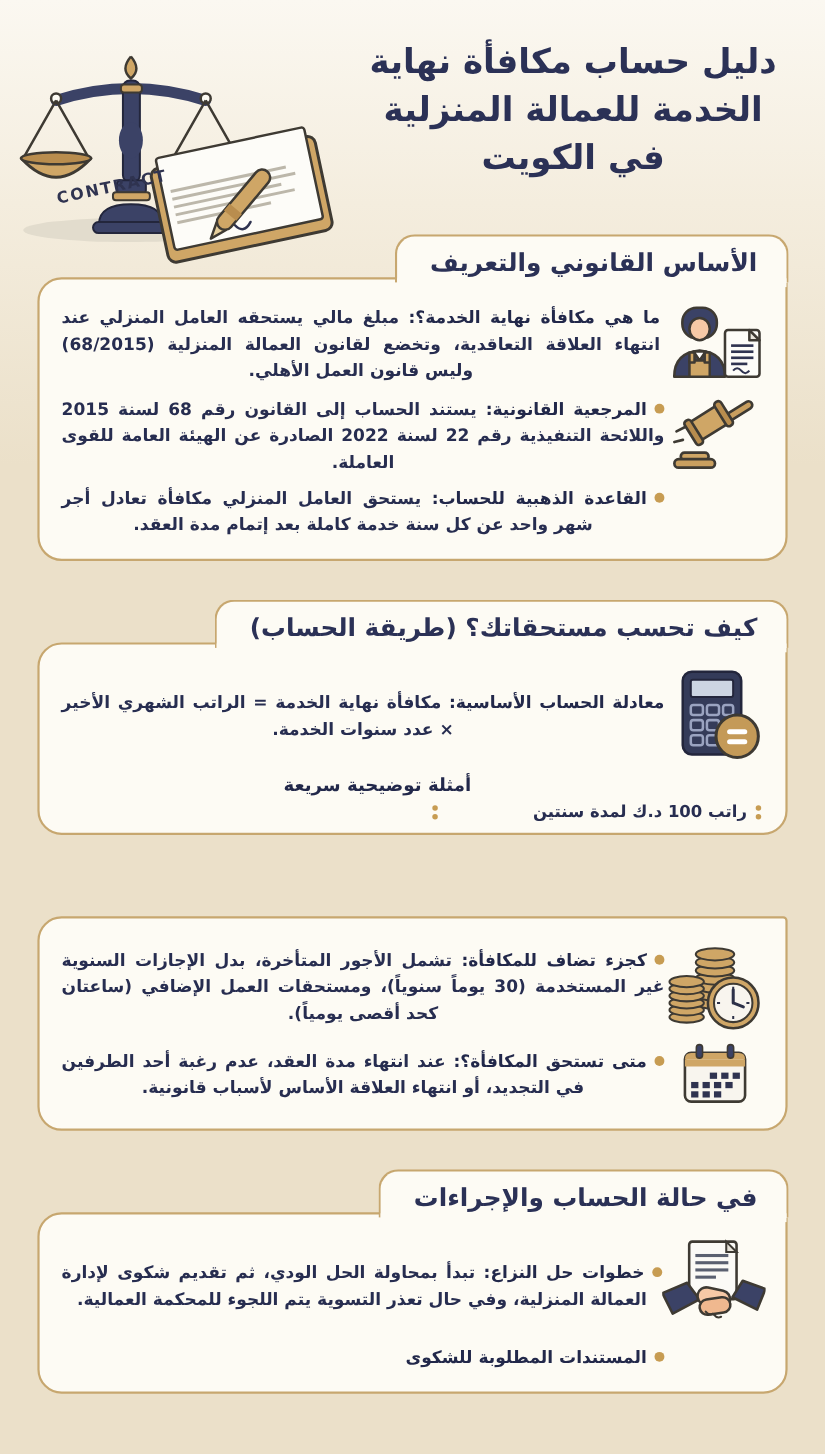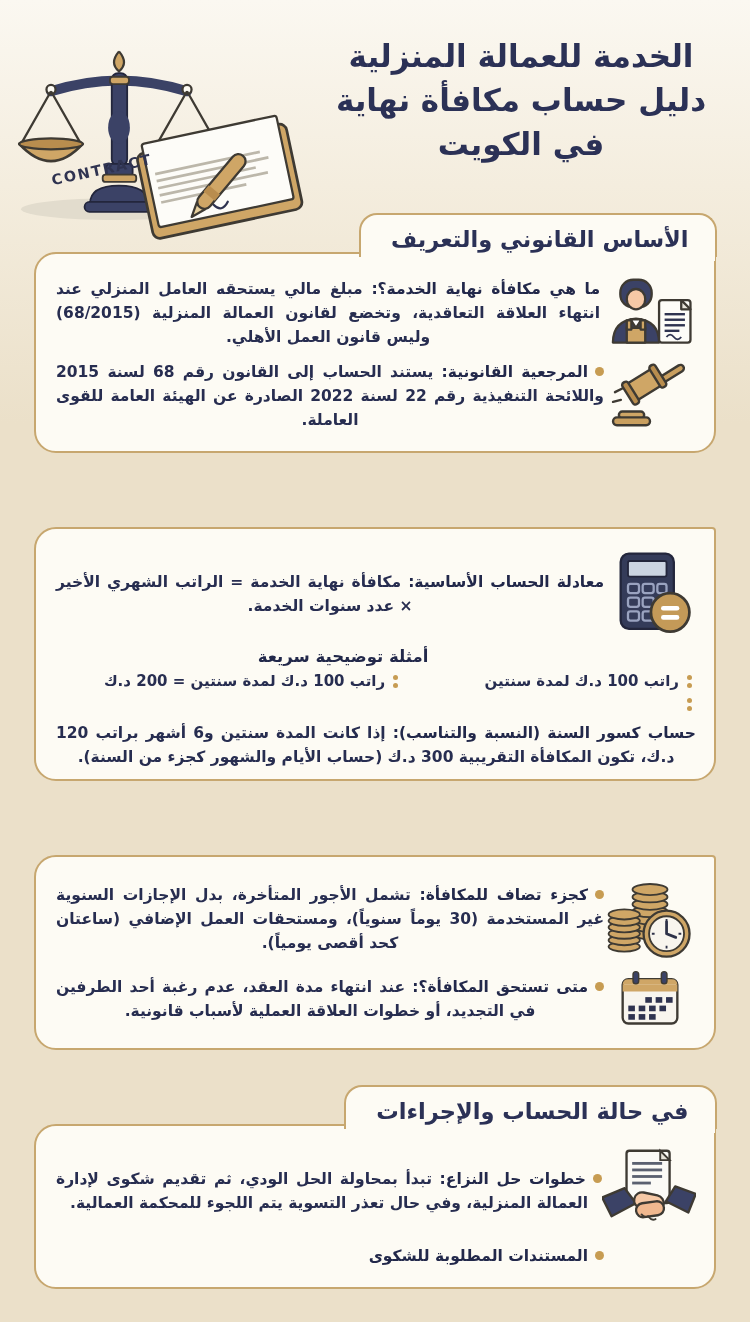--- a/index.html
+++ b/index.html
@@ -57,22 +57,22 @@
 
   svg { display:block; }
 </style>
 </head>
 <body>
 
 <div class="page">
 
   <div class="top">
     <div class="title-block">
+      <div class="title-line">دليل حساب مكافأة نهاية</div>
       <div class="title-line">الخدمة للعمالة المنزلية</div>
-      <div class="title-line">دليل حساب مكافأة نهاية</div>
       <div class="title-line">في الكويت</div>
     </div>
     <div class="illustration-block">
       <svg width="304" height="214" viewBox="0 0 330 236">
         <ellipse cx="118" cy="202" rx="104" ry="12" fill="#e2dccd"></ellipse>
 
         <path d="M47 72 Q122 48 197 72" stroke="#3b4266" stroke-width="11" fill="none" stroke-linecap="round"></path>
         <circle cx="47" cy="70" r="5" fill="#fdfbf4" stroke="#3e3a33" stroke-width="2.5"></circle>
         <circle cx="197" cy="70" r="5" fill="#fdfbf4" stroke="#3e3a33" stroke-width="2.5"></circle>
         <path d="M47 72 L14 130 M47 72 L80 130 M197 72 L164 130 M197 72 L230 130" stroke="#3e3a33" stroke-width="2.5" fill="none"></path>
@@ -154,26 +154,33 @@
                 </g>
                 <g stroke="#3e3a33" stroke-width="2.5" stroke-linejoin="round">
                   <rect x="12" y="52" width="26" height="7" rx="3.5" fill="#cfa666"></rect>
                   <rect x="6" y="58" width="38" height="8" rx="4" fill="#c99f5f"></rect>
                 </g>
                 <path d="M8 32 L16 28 M6 42 L14 40" stroke="#3e3a33" stroke-width="2.5" stroke-linecap="round"></path>
               </svg>
             </span>
             <p class="txt"><span class="dot"></span><b>المرجعية القانونية:</b> <span>يستند الحساب إلى القانون رقم 68 لسنة 2015 واللائحة التنفيذية رقم 22 لسنة 2022 الصادرة عن الهيئة العامة للقوى العاملة.</span></p>
           </div>
+          <div class="row">
+            <span class="icol"></span>
+            <p class="txt"><span class="dot"></span><b>القاعدة الذهبية للحساب:</b> <span>يستحق العامل المنزلي مكافأة تعادل أجر شهر واحد عن كل سنة خدمة كاملة بعد إتمام مدة العقد.</span></p>
+          </div>
         </div>
       </div>
     </div>
 
     <div class="section">
       <div class="card">
+        <div class="tab">
+          <span class="tab-label">كيف تحسب مستحقاتك؟ (طريقة الحساب)</span>
+        </div>
         <div class="card-body">
           <div class="row">
             <span class="icol">
               <svg width="88" height="88" viewBox="0 0 96 96">
                 <rect x="16" y="4" width="58" height="82" rx="9" fill="#343b59" stroke="#23263c" stroke-width="2.5"></rect>
                 <rect x="24" y="12" width="42" height="17" rx="2" fill="#ccd5e2" stroke="#23263c" stroke-width="2"></rect>
                 <g fill="none" stroke="#9aa3c0" stroke-width="2.5">
                   <rect x="24" y="37" width="12" height="10" rx="2.5"></rect>
                     <rect x="40" y="37" width="12" height="10" rx="2.5"></rect>
                     <rect x="56" y="37" width="10" height="10" rx="2.5"></rect>
@@ -197,30 +204,22 @@
                   <i></i>
                   <i></i>
                 </span>
                 <span>راتب 100 د.ك لمدة سنتين</span>
               </div>
             <div class="ex">
                 <span class="colon-bullet">
                   <i></i>
                   <i></i>
                 </span>
-                <span>راتب 100 د.ك لمدة سنتين = 200 د.ك</span>
               </div>
-            <div class="ex">
-                <span class="colon-bullet">
-                  <i></i>
-                  <i></i>
-                </span>
-              </div>
-          </div>
-          <p class="txt fraction"><b>حساب كسور السنة (النسبة والتناسب):</b> <span>إذا كانت المدة سنتين و6 أشهر براتب 120 د.ك، تكون المكافأة التقريبية 300 د.ك (حساب الأيام والشهور كجزء من السنة).</span></p>
+          </div>
         </div>
       </div>
     </div>
 
     <div class="section">
       <div class="card">
         <div class="card-body">
           <div class="row">
             <span class="icol">
               <svg width="92" height="82" viewBox="0 0 100 88">
@@ -264,21 +263,21 @@
                   <rect x="12" y="38" width="7" height="6"></rect>
                     <rect x="23" y="38" width="7" height="6"></rect>
                     <rect x="34" y="38" width="7" height="6"></rect>
                     <rect x="45" y="38" width="7" height="6"></rect>
                   <rect x="12" y="47" width="7" height="6"></rect>
                     <rect x="23" y="47" width="7" height="6"></rect>
                     <rect x="34" y="47" width="7" height="6"></rect>
                 </g>
               </svg>
             </span>
-            <p class="txt"><span class="dot"></span><b>متى تستحق المكافأة؟:</b> <span>عند انتهاء مدة العقد، عدم رغبة أحد الطرفين في التجديد، أو خطوات العلاقة العملية لأسباب قانونية.</span></p>
+            <p class="txt"><span class="dot"></span><b>متى تستحق المكافأة؟:</b> <span>عند انتهاء مدة العقد، عدم رغبة أحد الطرفين في التجديد، أو انتهاء العلاقة الأساس لأسباب قانونية.</span></p>
           </div>
         </div>
       </div>
     </div>
 
     <div class="section">
       <div class="card">
         <div class="tab">
           <span class="tab-label">في حالة الحساب والإجراءات</span>
         </div>

